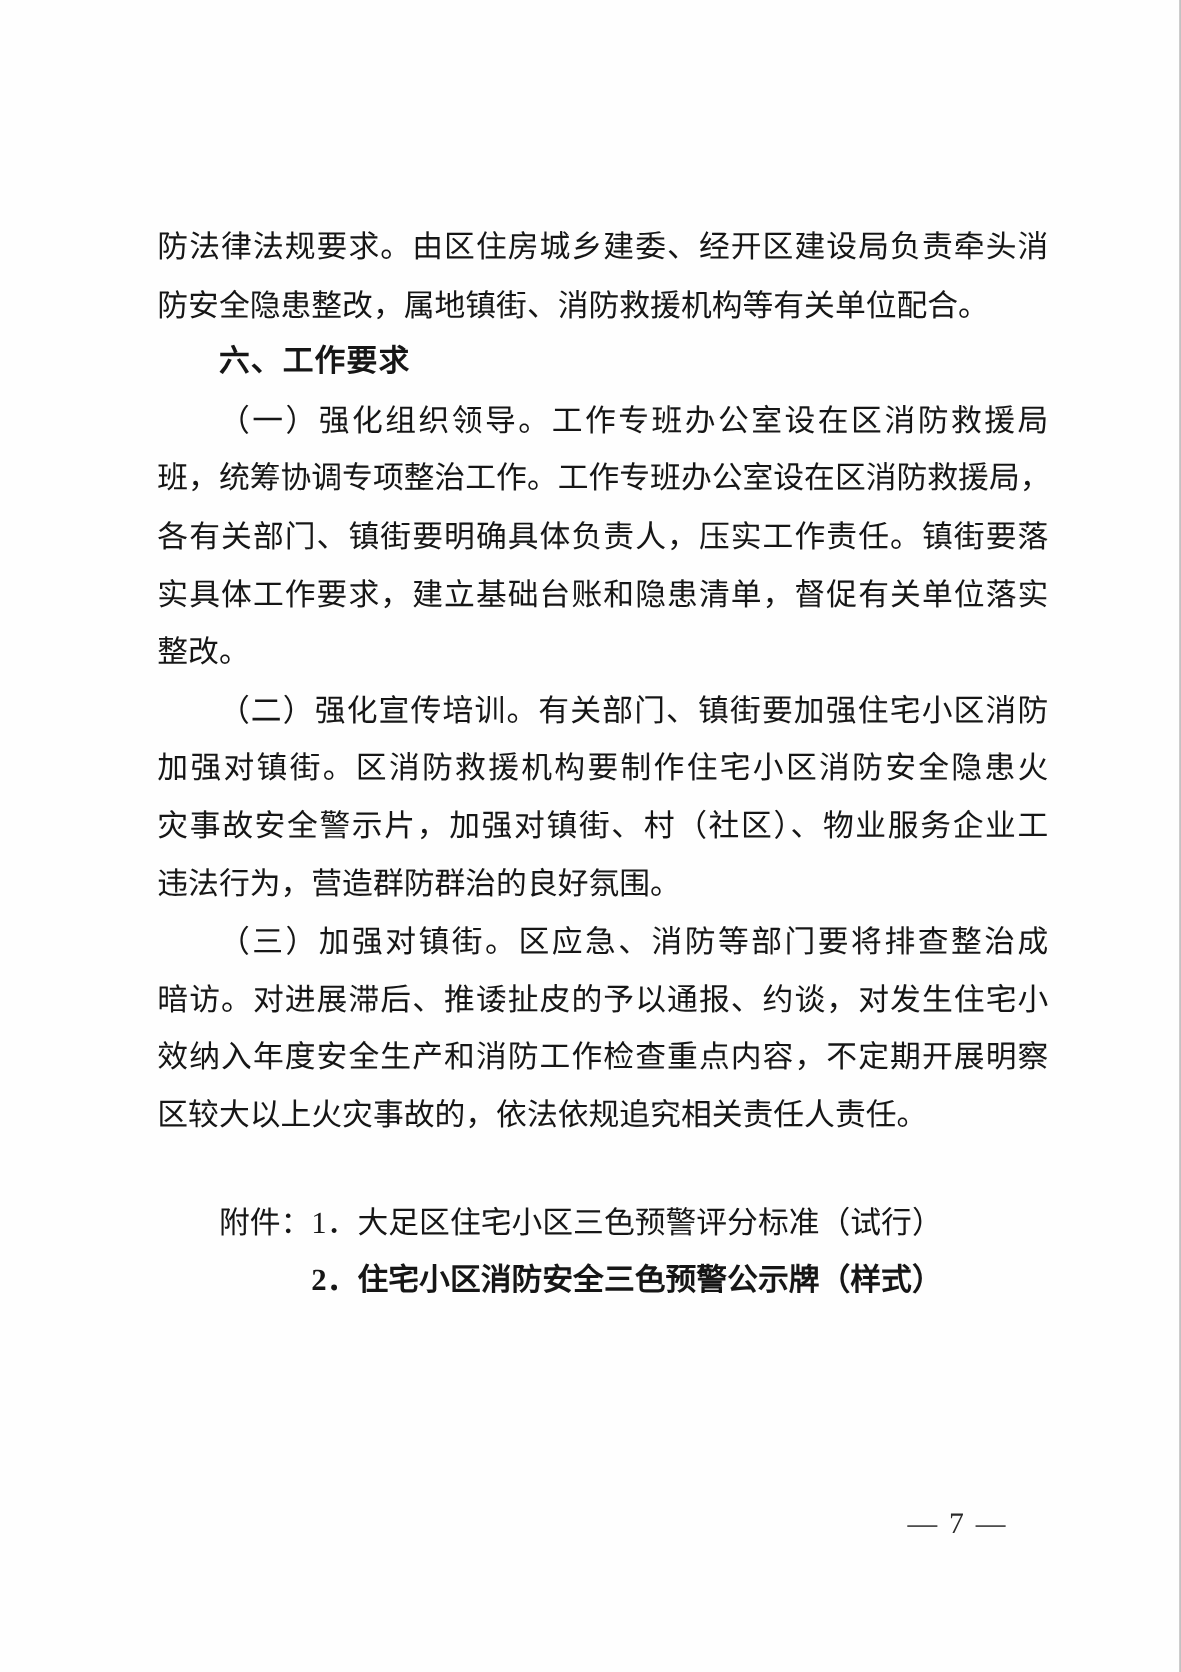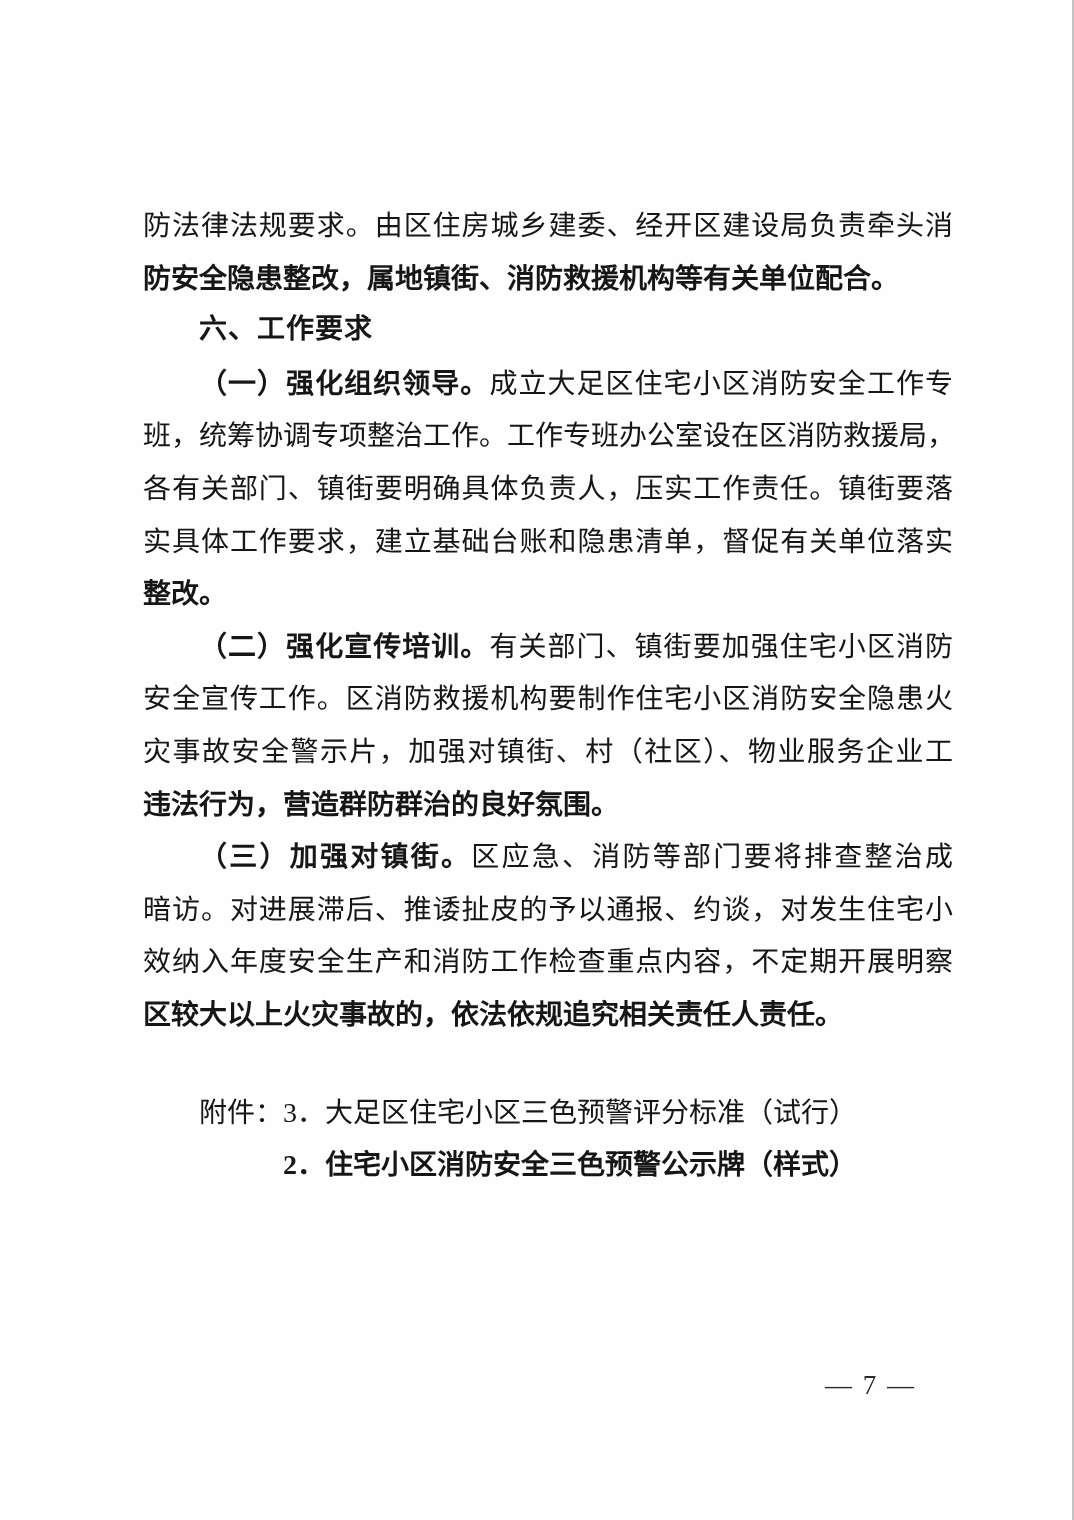--- a/index.html
+++ b/index.html
@@ -24,30 +24,30 @@
   }
   .line {
     height: 52.6px;
     line-height: 52.6px;
     font-size: 28px;
     white-space: nowrap;
     text-align: justify;
     text-justify: inter-character;
   }
   .fill { text-align-last: justify; }
-  .end  { text-align-last: left; font-weight: bold; }
+  .end  { text-align-last: left; }
   .indent { text-indent: 2em; }
   .heading {
     font-family: Liberation Mono, monospace;
     font-weight: 700;
     text-indent: 2em;
     text-align-last: left;
     letter-spacing: 1px;
   }
-  .lead { font-weight: 700; }
+  .lead { font-weight: 400; }
   .attach1 { text-indent: 2em; text-align-last: left; }
   .attach2 { text-indent: 5em; text-align-last: left; font-weight: bold; }
   .spacer { height: 45px; }
   .page-number {
     position: absolute;
     top: 1365px;
     right: 158px;
     font-size: 27px;
     line-height: 40px;
     letter-spacing: 2px;
@@ -70,50 +70,50 @@
 <div class="page">
 
   <div class="doc">
 
     <div class="line fill">防法律法规要求。由区住房城乡建委、经开区建设局负责牵头消</div>
 
     <div class="line end">防安全隐患整改，属地镇街、消防救援机构等有关单位配合。</div>
 
     <div class="line heading">六、工作要求</div>
 
-    <div class="line fill indent"><span class="lead">（一）强化组织领导。</span><span>成立大足区住宅小区消防安全工作专</span></div>
+    <div class="line fill indent"><span class="lead">（一）强化组织领导。</span><span>工作专班办公室设在区消防救援局</span></div>
 
     <div class="line fill">班，统筹协调专项整治工作。工作专班办公室设在区消防救援局，</div>
 
     <div class="line fill">各有关部门、镇街要明确具体负责人，压实工作责任。镇街要落</div>
 
     <div class="line fill">实具体工作要求，建立基础台账和隐患清单，督促有关单位落实</div>
 
     <div class="line end">整改。</div>
 
     <div class="line fill indent"><span class="lead">（二）强化宣传培训。</span><span>有关部门、镇街要加强住宅小区消防</span></div>
 
-    <div class="line fill">安全宣传工作。区消防救援机构要制作住宅小区消防安全隐患火</div>
+    <div class="line fill">加强对镇街。区消防救援机构要制作住宅小区消防安全隐患火</div>
 
     <div class="line fill">灾事故安全警示片，加强对镇街、村（社区）、物业服务企业工</div>
 
 
     <div class="line end">违法行为，营造群防群治的良好氛围。</div>
 
     <div class="line fill indent"><span class="lead">（三）加强对镇街。</span><span>区应急、消防等部门要将排查整治成</span></div>
 
     <div class="line fill">暗访。对进展滞后、推诿扯皮的予以通报、约谈，对发生住宅小</div>
 
     <div class="line fill">效纳入年度安全生产和消防工作检查重点内容，不定期开展明察</div>
 
     <div class="line end">区较大以上火灾事故的，依法依规追究相关责任人责任。</div>
 
     <div class="spacer"></div>
 
-    <div class="line attach1">附件：3．大足区住宅小区三色预警评分标准（试行）</div>
+    <div class="line attach1">附件：1．大足区住宅小区三色预警评分标准（试行）</div>
 
     <div class="line attach2">2．住宅小区消防安全三色预警公示牌（样式）</div>
 
   </div>
 
   <div class="page-number">— 7 —</div>
 
   <div class="scan-edge"></div>
 
 </div>

